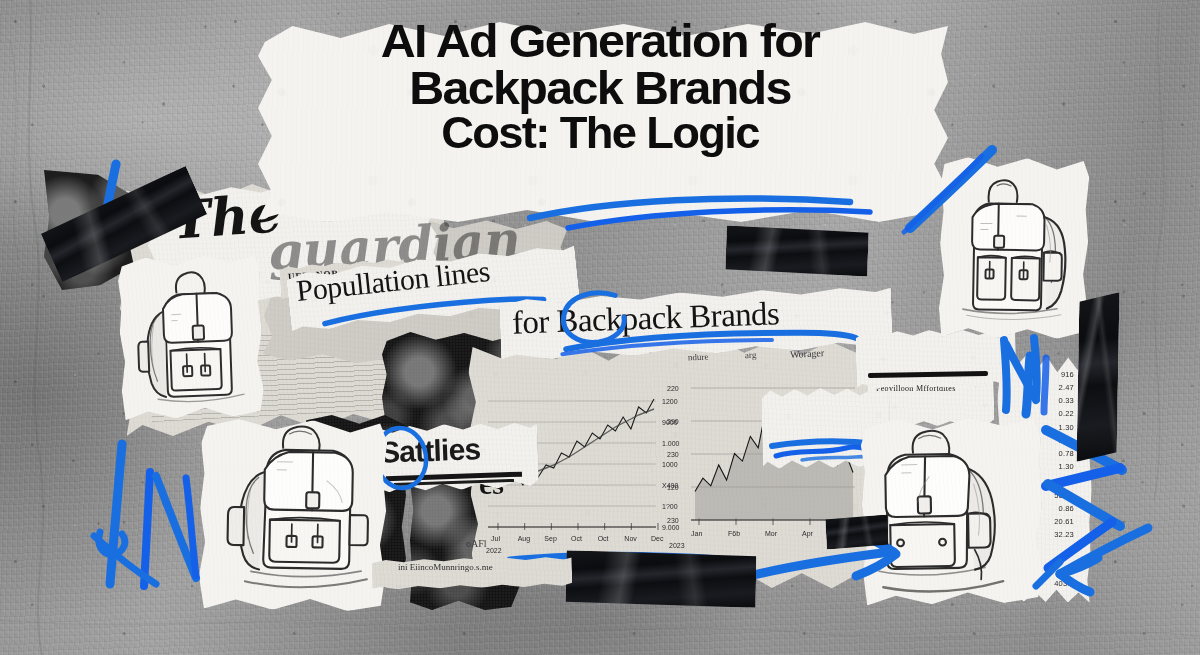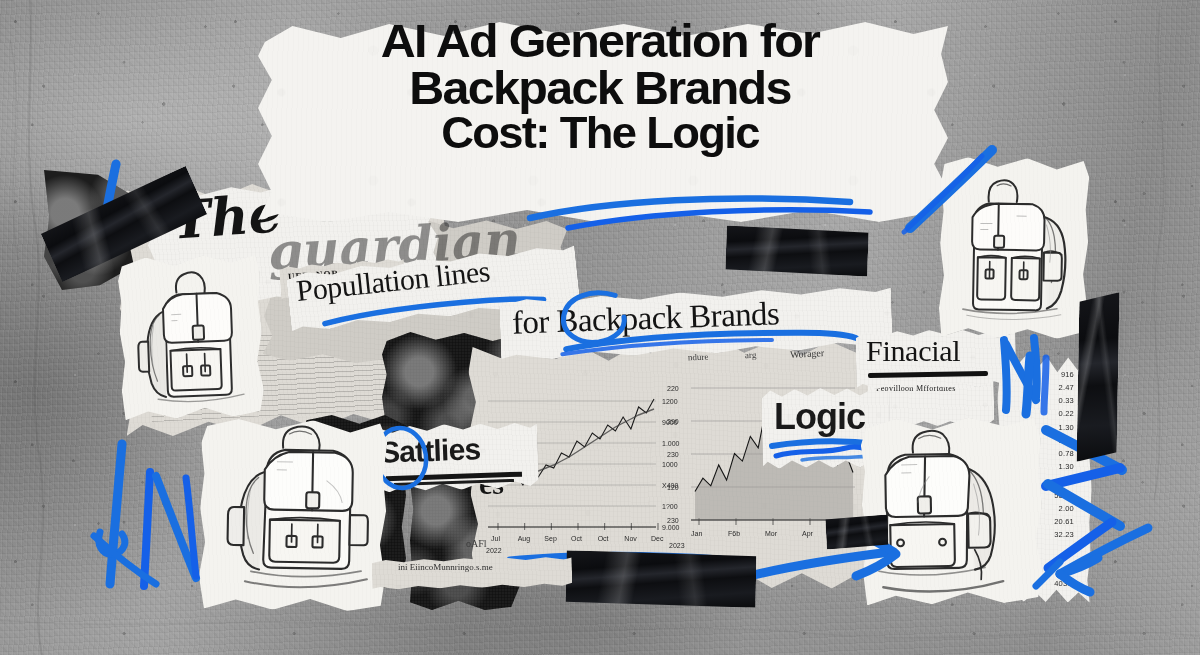--- a/index.html
+++ b/index.html
@@ -315,21 +315,21 @@
   <div id="stock-col">
       <div class="row">916</div>
       <div class="row">2.47</div>
       <div class="row">0.33</div>
       <div class="row">0.22</div>
       <div class="row">1.30</div>
       <div class="row">0.50</div>
       <div class="row">0.78</div>
       <div class="row">1.30</div>
       <div class="row" style="margin-top: 16px;">56.00</div>
-      <div class="row">2.00</div>
+      <div class="row">0.86</div>
       <div class="row">20.61</div>
       <div class="row">32.23</div>
       <div class="row" style="margin-top: 22px;">57.</div>
       <div class="row">403.0</div>
     </div>
 
   <div class="scrap paper-white torn-strip" style="left:868px;top:378px;width:126px;height:48px;transform:rotate(-1deg);"></div>
   <div class="clip-head" style="left:876px;top:384px;font-size:8px;letter-spacing:.3px;">Feovilloon Mffortdites</div>
   <div class="clip-head" style="left:876px;top:398px;font-size:8px;">Fli</div>
 
@@ -372,31 +372,29 @@
   <div class="clip-head-sans" style="left:380px;top:434px;font-size:30px;letter-spacing:-.8px;transform:rotate(-2deg);">Sattlies</div>
   <div style="position:absolute;left:386px;top:474px;width:136px;height:5px;background:#151515;transform:rotate(-2deg);"></div>
   <div style="position:absolute;left:394px;top:481px;width:120px;height:3px;background:#1c1c1c;transform:rotate(-2deg);"></div>
   <div class="blue" style="left:368px;top:424px;">
     <svg width="66" height="70">
       <ellipse cx="33" cy="34" rx="25" ry="30" stroke="#1a6fe0" stroke-width="4.5" fill="none" transform="rotate(-8 33 34)"></ellipse>
     </svg>
   </div>
 
   <div class="scrap paper-white torn-strip" style="left:762px;top:388px;width:128px;height:80px;transform:rotate(-1deg);box-shadow:0 3px 10px rgba(0,0,0,.3);"></div>
-  <div class="clip-head-sans" style="left:774px;top:396px;font-size:36px;letter-spacing:-1px;">Logic</div>
   <div class="blue" style="left:768px;top:436px;">
     <svg width="118" height="28">
       <path d="M4 10 C36 5 76 4 110 8" stroke="#1a6fe0" stroke-width="6" fill="none" stroke-linecap="round"></path>
       <path d="M8 20 C30 13 56 18 78 12 C92 8 104 16 114 18" stroke="#1560e8" stroke-width="5" fill="none" stroke-linecap="round"></path>
       <path d="M34 24 C56 20 78 23 100 20" stroke="#1a6fe0" stroke-width="3.5" fill="none" stroke-linecap="round" opacity=".8"></path>
     </svg>
   </div>
 
   <div class="scrap paper-white torn-strip" style="left:856px;top:330px;width:160px;height:58px;transform:rotate(-1deg);box-shadow:0 3px 9px rgba(0,0,0,.28);"></div>
-  <div class="clip-head" style="left:866px;top:334px;font-size:30px;letter-spacing:-.3px;">Finacial</div>
   <div style="position:absolute;left:868px;top:372px;width:120px;height:5px;background:#121212;transform:rotate(-1deg);border-radius:2px;"></div>
   <div class="blue" style="left:996px;top:330px;">
     <svg width="54" height="86">
       <path d="M8 10 C10 34 12 58 10 80 M10 14 C20 34 30 52 40 70 M40 68 C42 46 40 26 38 8" stroke="#1a6fe0" stroke-width="8" fill="none" stroke-linecap="round"></path>
     </svg>
   </div>
 
   <div class="bp-panel" style="left:940px;top:158px;width:148px;height:180px;transform:rotate(1deg);clip-path:polygon(2% 4%,18% 0%,38% 5%,58% 0%,78% 6%,96% 1%,100% 10%,98% 28%,100% 46%,97% 64%,100% 82%,98% 96%,80% 100%,60% 95%,40% 100%,20% 95%,2% 100%,0% 84%,3% 66%,0% 48%,2% 30%,0% 14%);">
     <svg width="148" height="180" viewBox="0 0 148 180">
       <g fill="none" stroke="#2c2c2c" stroke-width="2" stroke-linejoin="round" stroke-linecap="round">

